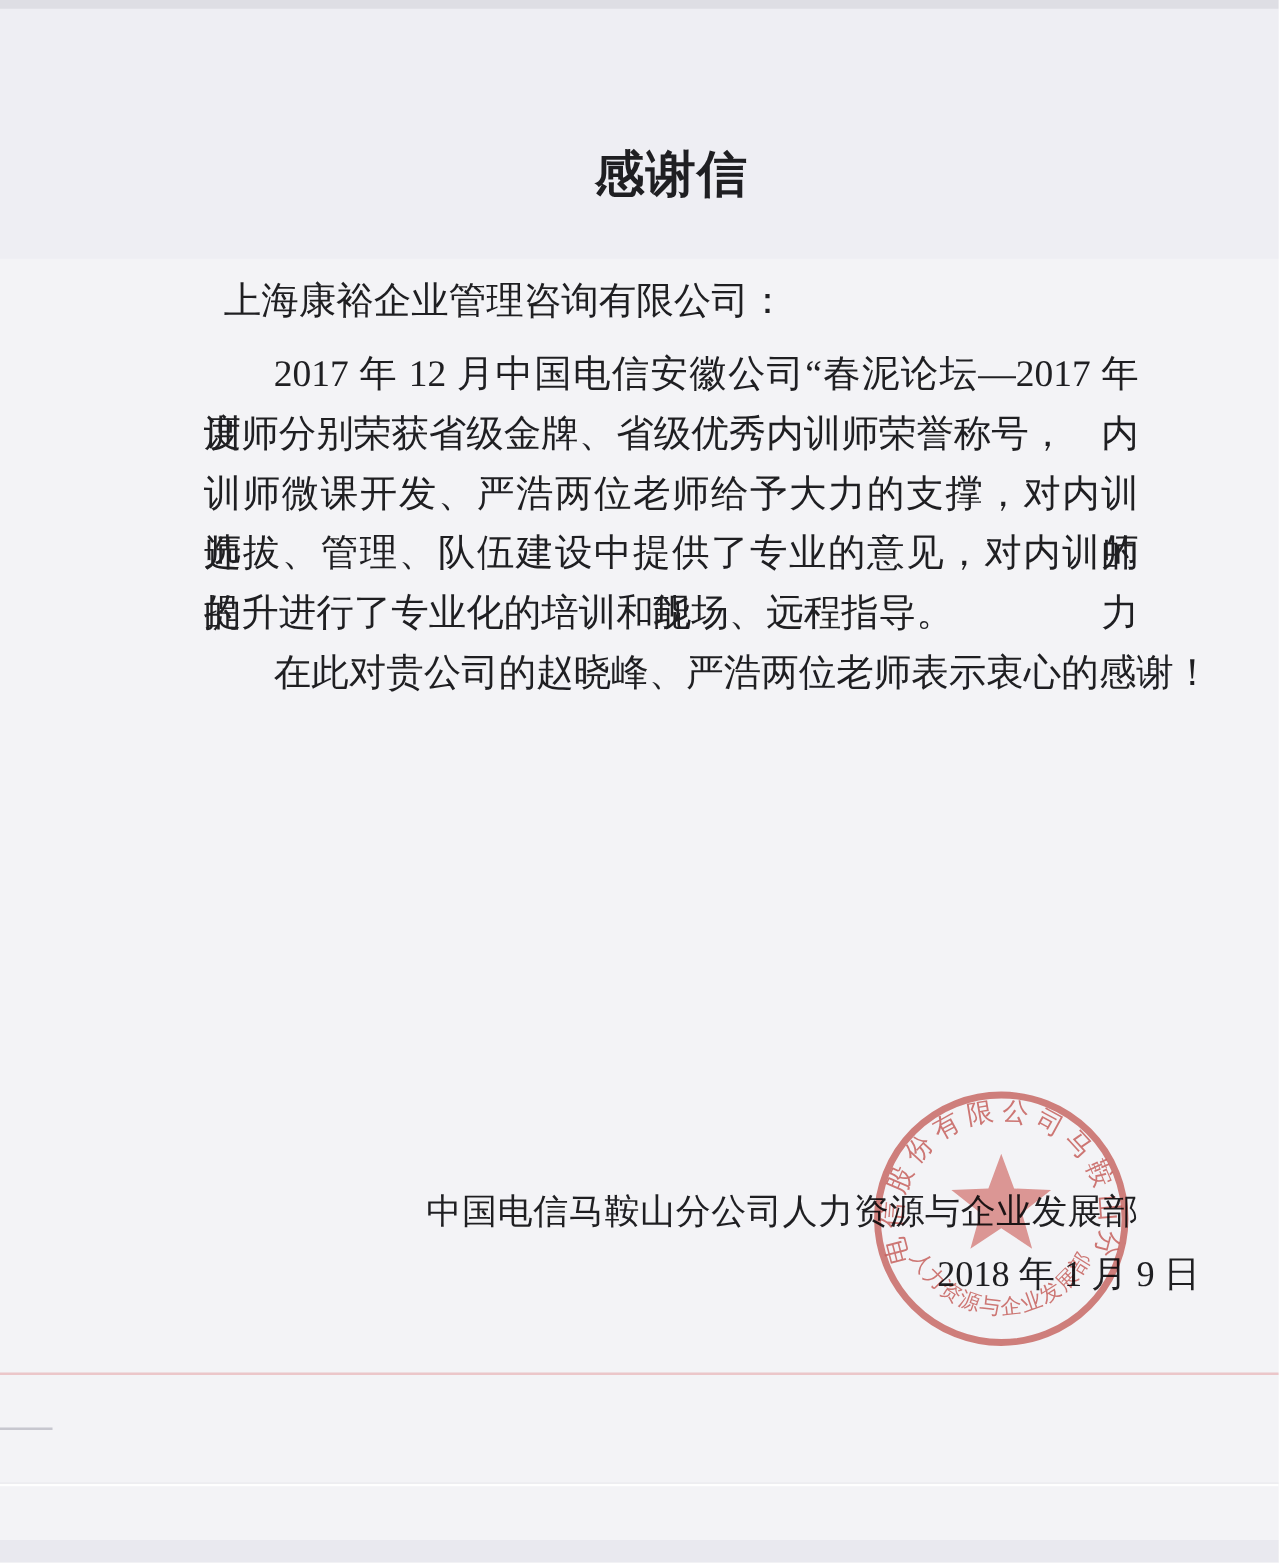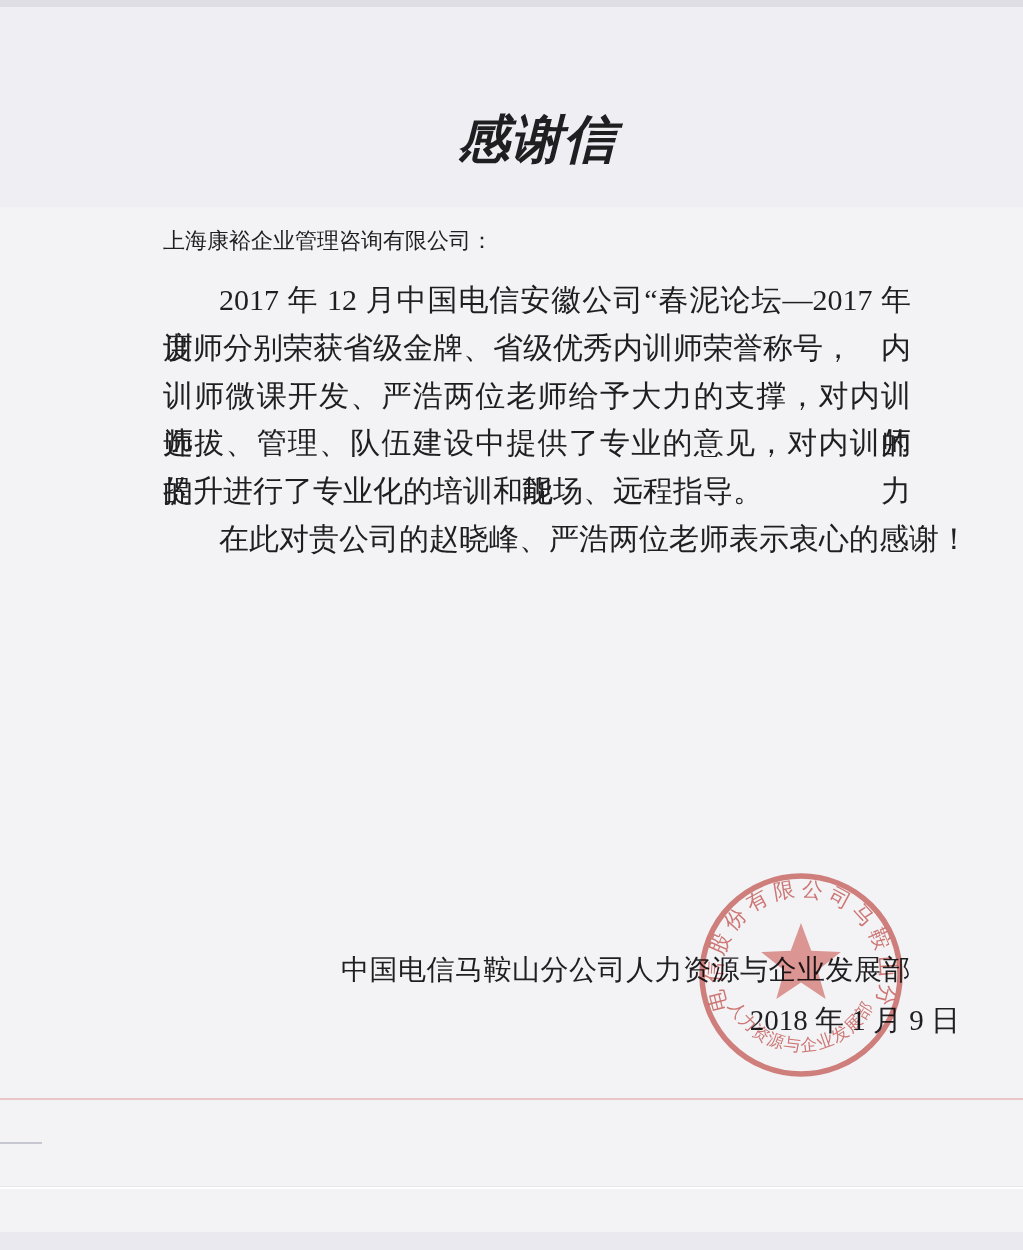--- a/index.html
+++ b/index.html
@@ -17,26 +17,26 @@
   .scan-line.pink{top:1098px;background:rgba(228,160,164,0.55);height:2px;}
   .scan-line.grayline{top:1186px;background:rgba(255,255,255,0.85);
     border-top:1px solid rgba(205,205,215,0.45);height:2px;}
   .scan-dash{position:absolute;top:1142px;left:0;width:42px;height:2px;
     background:rgba(170,170,182,0.6);}
   .scan-band-bottom{position:absolute;top:1232px;left:0;width:1023px;height:18px;
     background:rgba(224,224,232,0.5);}
 
   .title{
     position:absolute;top:112px;left:163px;width:748px;
-    text-align:center;font-size:52px;font-weight:bold;
-    letter-spacing:1px;line-height:56px;font-style:italic;
+    text-align:center;font-size:40px;font-weight:bold;
+    letter-spacing:1px;line-height:56px;
   }
   .salutation{
-    position:absolute;top:222px;left:163px;width:748px;
-    font-size:22px;line-height:38px;
+    position:absolute;top:222px;left:179px;width:748px;
+    font-size:30px;line-height:38px;
   }
   .body-block{
     position:absolute;top:276px;left:163px;width:748px;
     font-size:30px;
   }
   .line{height:47.8px;line-height:47.8px;white-space:nowrap;}
   .line.indent{text-indent:56px;}
   .line.fill{white-space:normal;text-align:justify;text-align-last:justify;}
   .signature{
     position:absolute;top:950px;left:163px;width:748px;

